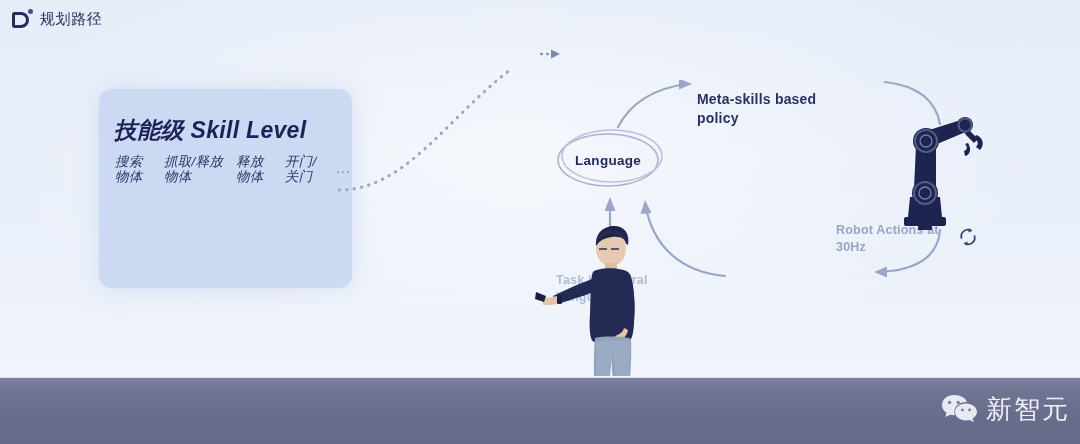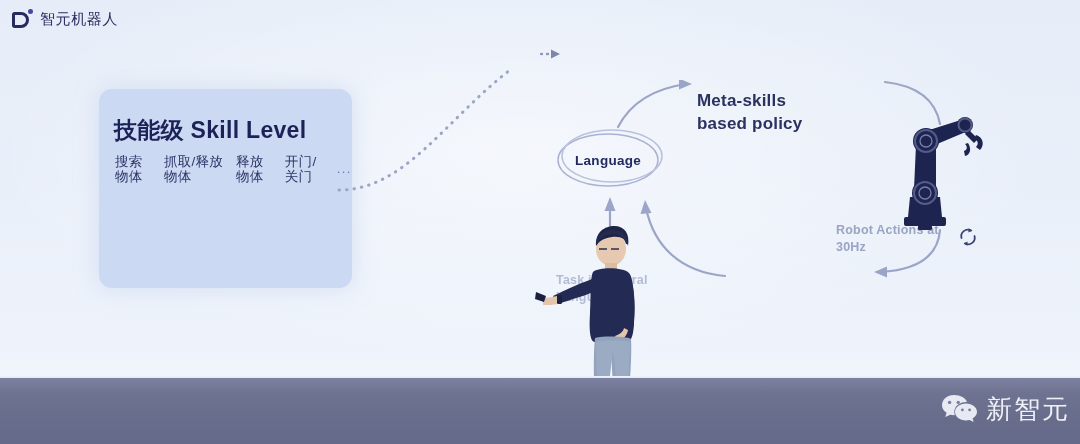--- a/index.html
+++ b/index.html
@@ -32,20 +32,21 @@
     background:#3f4aa0;
   }
   .logo-text{
     font-size:15px;color:#2b2f60;letter-spacing:.6px;font-weight:500;
   }
   
   .skill-panel{
     position:absolute;left:99px;top:89px;width:253px;height:199px;
     background:#ccd9f3;border-radius:13px;
     box-shadow:0 0 22px rgba(190,206,236,.55);
+    font-style:italic;
   }
   .skill-title{
     position:absolute;left:15px;top:26px;
     font-size:23px;font-weight:700;color:#1c2257;letter-spacing:.3px;
     white-space:nowrap;
   }
   .skill-list{
     position:absolute;left:16px;top:66px;
     display:flex;flex-direction:row;gap:8.5px;
   }
@@ -56,21 +57,21 @@
     position:absolute;left:562px;top:42px;
     font-size:20.5px;font-weight:700;color:#2b2f6b;letter-spacing:.6px;white-space:nowrap;
   }
   .headline-arrow{position:absolute;left:540px;top:46px;width:22px;height:16px;}
   
   .connector{position:absolute;left:335px;top:40px;width:240px;height:165px;}
   
   .diagram{position:absolute;left:540px;top:80px;width:500px;height:240px;}
   
   .lbl{position:absolute;color:#2b3160;letter-spacing:.2px;}
-  .lbl-meta{left:697px;top:90px;font-size:17px;font-weight:600;line-height:1.35;width:120px;}
+  .lbl-meta{left:697px;top:90px;font-size:14px;font-weight:600;line-height:1.35;width:120px;}
   .lbl-workgpt{left:575px;top:153px;font-size:13.5px;font-weight:700;color:#222a60;letter-spacing:.3px;}
   .lbl-replans{left:700px;top:172px;font-size:16px;font-weight:700;color:#2b3160;white-space:nowrap;}
   .lbl-imgdepth{left:710px;top:251px;font-size:14.5px;font-weight:600;line-height:1.3;}
   .lbl-robotact{left:836px;top:222px;font-size:12.5px;font-weight:600;color:#9aa4c4;line-height:1.35;width:110px;}
   .lbl-tasknat{left:556px;top:272px;font-size:12.5px;font-weight:600;color:#b3bcd6;line-height:1.35;width:120px;}
   
   .refresh-icon{position:absolute;left:956px;top:225px;width:24px;height:24px;}
   
   .robot{position:absolute;left:880px;top:105px;width:110px;height:135px;}
   
@@ -97,21 +98,21 @@
 
 <div id="stage">
 
   <div class="screen-glow"></div>
 
   <div class="logo-wrap">
     <div class="logo-mark">
       <div class="d-shape"></div>
       <div class="dot"></div>
     </div>
-    <div class="logo-text">智元机器人</div>
+    <div class="logo-text">规划路径</div>
   </div>
 
   <div class="skill-panel">
     <div class="skill-title">技能级 Skill Level</div>
     <div class="skill-list">
       <div class="skill-item">搜索物体</div>
       <div class="skill-item">抓取/释放物体</div>
       <div class="skill-item">释放物体</div>
       <div class="skill-item">开门/关门</div>
       <div class="skill-ellipsis">...</div>

